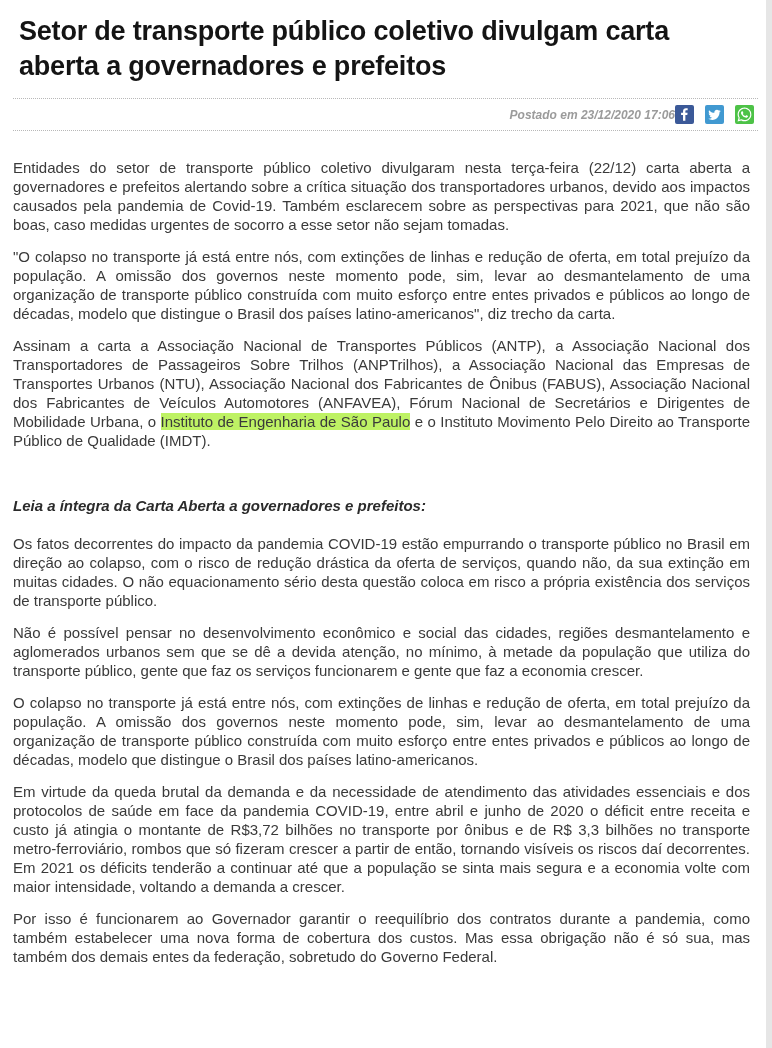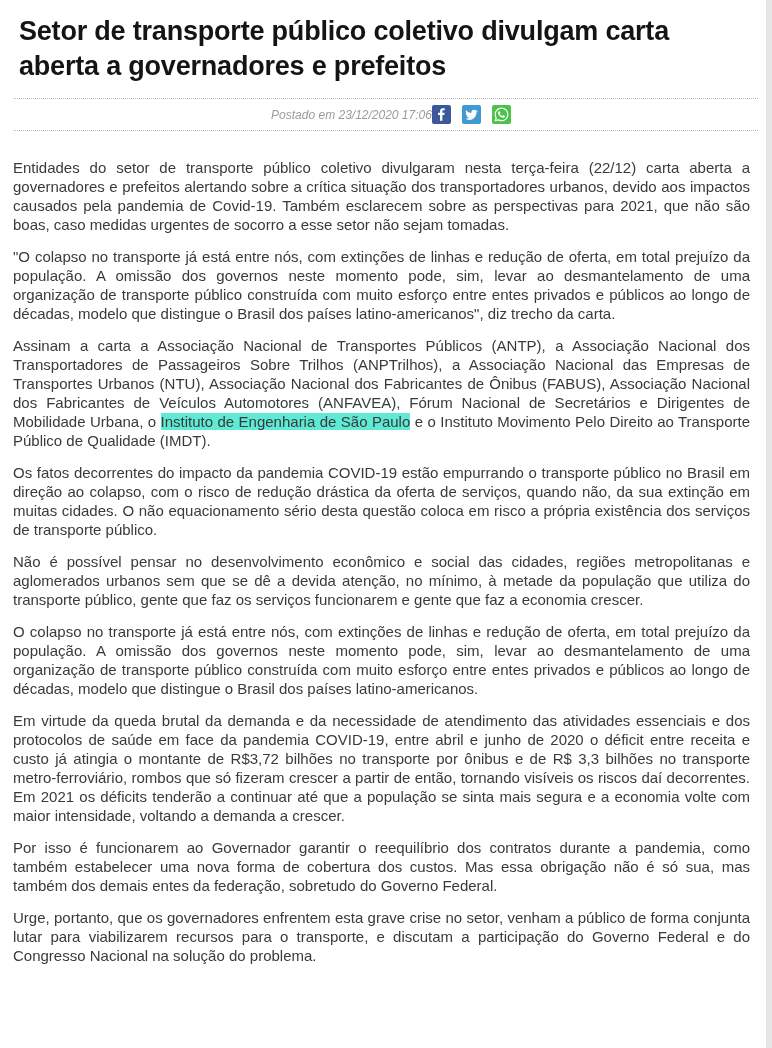--- a/index.html
+++ b/index.html
@@ -21,21 +21,21 @@
     width:724px;
     font-size:27px;line-height:35px;font-weight:bold;
     color:#141414;letter-spacing:-0.2px;
   }
   .meta-bar{
     margin-top:14px;
     width:745px;box-sizing:border-box;
     border-top:1px dotted #b8b8b8;
     border-bottom:1px dotted #b8b8b8;
     padding:6px 4px 6px 15px;
-    display:flex;align-items:center;justify-content:center;
+    display:flex;align-items:center;justify-content:flex-end;font-weight:bold;
   }
   .posted{
     font-style:italic;font-size:12px;color:#9b9b9b;
   }
   .share{display:flex;align-items:center;gap:11px;}
   .share a{display:block;width:19px;height:19px;cursor:pointer;}
   .share svg{display:block;width:19px;height:19px;}
   .body{
     margin:27px 0 0 0;
     width:737px;
@@ -46,21 +46,21 @@
     color:#3a3a3a;
     text-align:justify;
   }
   p.subheading{
     font-weight:bold;font-style:italic;
     color:#2b2b2b;
     margin:46px 0 19px 0;
     text-align:left;
   }
   mark.hl{
-    background:#5eead4;
+    background:#bef264;
     color:inherit;
     padding:0;
   }
 </style>
 </head>
 <body>
 
 <div class="page">
 
   <div class="edge-strip"></div>
@@ -89,23 +89,23 @@
         </svg>
       </a>
     </div>
   </div>
 
   <div class="body">
     <p>Entidades do setor de transporte público coletivo divulgaram nesta terça-feira (22/12) carta aberta a governadores e prefeitos alertando sobre a crítica situação dos transportadores urbanos, devido aos impactos causados pela pandemia de Covid-19. Também esclarecem sobre as perspectivas para 2021, que não são boas, caso medidas urgentes de socorro a esse setor não sejam tomadas.</p>
     <p>"O colapso no transporte já está entre nós, com extinções de linhas e redução de oferta, em total prejuízo da população. A omissão dos governos neste momento pode, sim, levar ao desmantelamento de uma organização de transporte público construída com muito esforço entre entes privados e públicos ao longo de décadas, modelo que distingue o Brasil dos países latino-americanos", diz trecho da carta.</p>
     <p><span>Assinam a carta a Associação Nacional de Transportes Públicos (ANTP), a Associação Nacional dos Transportadores de Passageiros Sobre Trilhos (ANPTrilhos), a Associação Nacional das Empresas de Transportes Urbanos (NTU), Associação Nacional dos Fabricantes de Ônibus (FABUS), Associação Nacional dos Fabricantes de Veículos Automotores (ANFAVEA), Fórum Nacional de Secretários e Dirigentes de Mobilidade Urbana, o </span><mark class="hl">Instituto de Engenharia de São Paulo</mark><span> e o Instituto Movimento Pelo Direito ao Transporte Público de Qualidade (IMDT).</span></p>
 
+    <p class="subheading">Leia a íntegra da Carta Aberta a governadores e prefeitos:</p>
 
     <p>Os fatos decorrentes do impacto da pandemia COVID-19 estão empurrando o transporte público no Brasil em direção ao colapso, com o risco de redução drástica da oferta de serviços, quando não, da sua extinção em muitas cidades. O não equacionamento sério desta questão coloca em risco a própria existência dos serviços de transporte público.</p>
-    <p>Não é possível pensar no desenvolvimento econômico e social das cidades, regiões metropolitanas e aglomerados urbanos sem que se dê a devida atenção, no mínimo, à metade da população que utiliza do transporte público, gente que faz os serviços funcionarem e gente que faz a economia crescer.</p>
+    <p>Não é possível pensar no desenvolvimento econômico e social das cidades, regiões desmantelamento e aglomerados urbanos sem que se dê a devida atenção, no mínimo, à metade da população que utiliza do transporte público, gente que faz os serviços funcionarem e gente que faz a economia crescer.</p>
     <p>O colapso no transporte já está entre nós, com extinções de linhas e redução de oferta, em total prejuízo da população. A omissão dos governos neste momento pode, sim, levar ao desmantelamento de uma organização de transporte público construída com muito esforço entre entes privados e públicos ao longo de décadas, modelo que distingue o Brasil dos países latino-americanos.</p>
     <p>Em virtude da queda brutal da demanda e da necessidade de atendimento das atividades essenciais e dos protocolos de saúde em face da pandemia COVID-19, entre abril e junho de 2020 o déficit entre receita e custo já atingia o montante de R$3,72 bilhões no transporte por ônibus e de R$ 3,3 bilhões no transporte metro-ferroviário, rombos que só fizeram crescer a partir de então, tornando visíveis os riscos daí decorrentes. Em 2021 os déficits tenderão a continuar até que a população se sinta mais segura e a economia volte com maior intensidade, voltando a demanda a crescer.</p>
     <p>Por isso é funcionarem ao Governador garantir o reequilíbrio dos contratos durante a pandemia, como também estabelecer uma nova forma de cobertura dos custos. Mas essa obrigação não é só sua, mas também dos demais entes da federação, sobretudo do Governo Federal.</p>
-    <p>Urge, portanto, que os governadores enfrentem esta grave crise no setor, venham a público de forma conjunta lutar para viabilizarem recursos para o transporte, e discutam a participação do Governo Federal e do Congresso Nacional na solução do problema.</p>
 
   </div>
 
 </div>
 
 </body></html>

